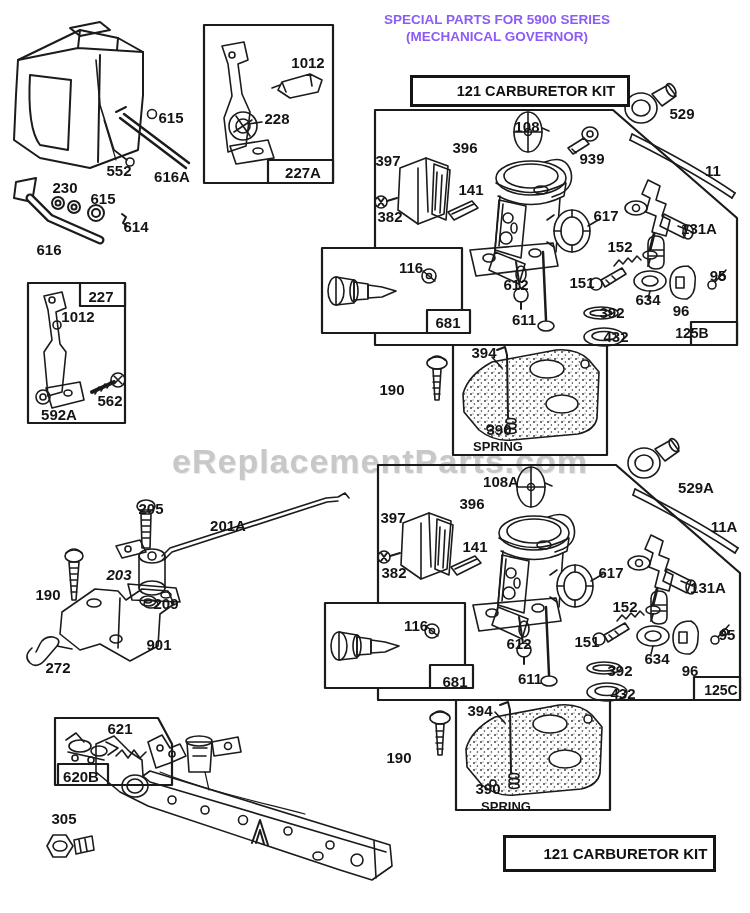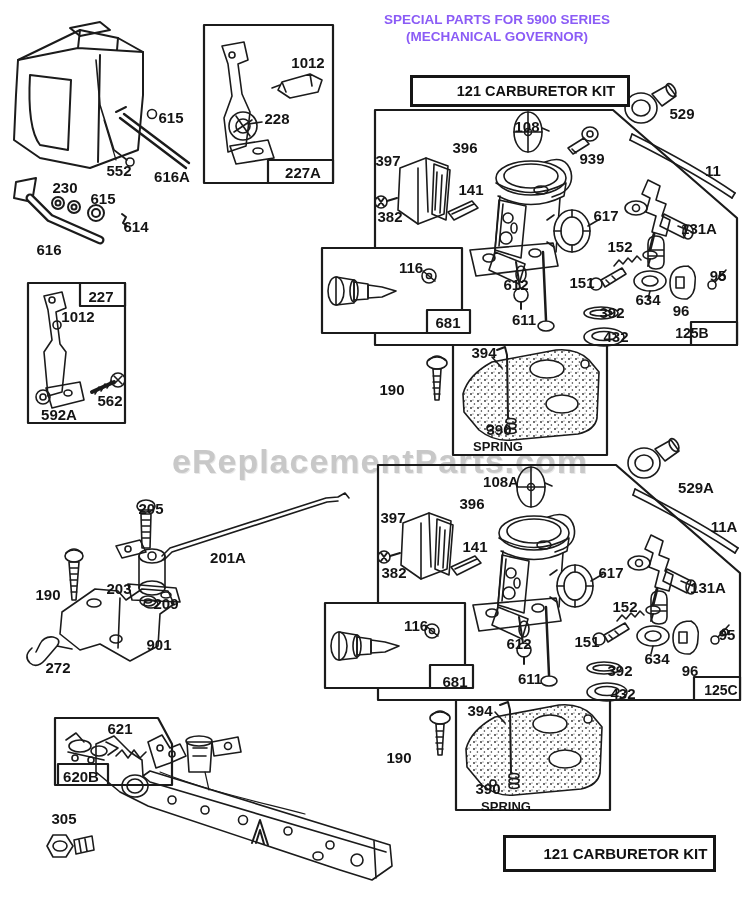--- a/index.html
+++ b/index.html
@@ -391,22 +391,22 @@
       <div class="plabel" style="left: 519px; top: 643px;">612</div>
       <div class="plabel" style="left: 530px; top: 678px;">611</div>
       <div class="plabel" style="left: 416px; top: 625px;">116</div>
       <div class="plabel" style="left: 455px; top: 681px;">681</div>
       <div class="plabel" style="left: 721px; top: 690px; font-size: 14px;">125C</div>
       <div class="plabel" style="left: 480px; top: 710px;">394</div>
       <div class="plabel" style="left: 399px; top: 757px;">190</div>
       <div class="plabel" style="left: 488px; top: 788px;">390</div>
       <div class="plabel" style="left: 506px; top: 806px; font-size: 13px;">SPRING</div>
       <div class="plabel" style="left: 119px; top: 508px; margin-left: 32px;">205</div>
-      <div class="plabel" style="left: 228px; top: 525px; margin-top: 32px;">201A</div>
-      <div class="plabel" style="left: 119px; top: 588px;">203</div>
+      <div class="plabel" style="left: 228px; top: 525px;">201A</div>
+      <div class="plabel" style="left: 119px; top: 574px; font-style: italic;">203</div>
       <div class="plabel" style="left: 48px; top: 594px;">190</div>
       <div class="plabel" style="left: 166px; top: 603px;">209</div>
       <div class="plabel" style="left: 159px; top: 644px;">901</div>
       <div class="plabel" style="left: 58px; top: 667px;">272</div>
       <div class="plabel" style="left: 120px; top: 728px;">621</div>
       <div class="plabel" style="left: 81px; top: 776px;">620B</div>
       <div class="plabel" style="left: 64px; top: 818px;">305</div>
     </div>
 </div>
 

